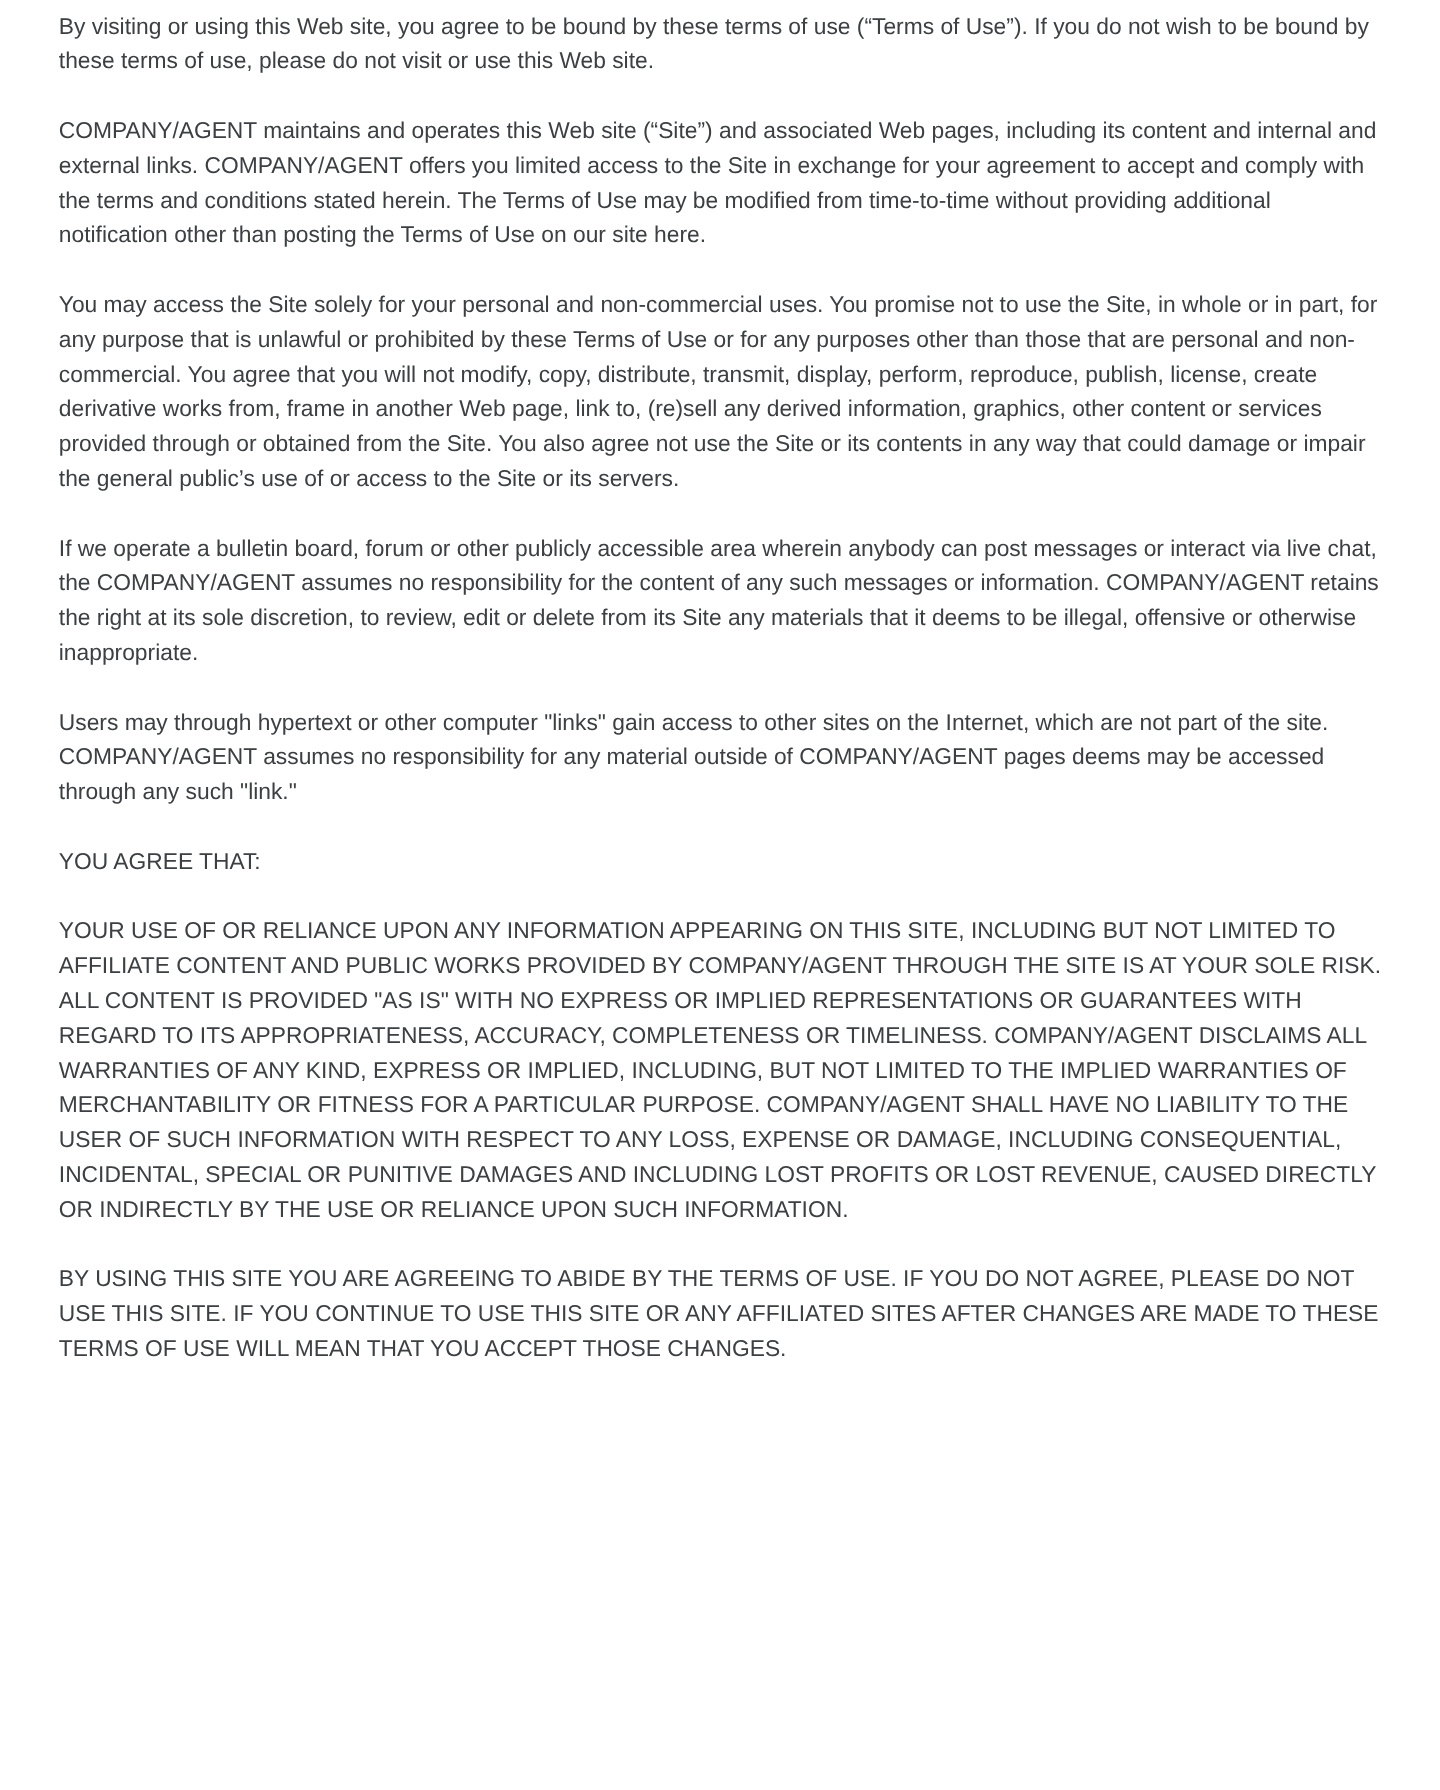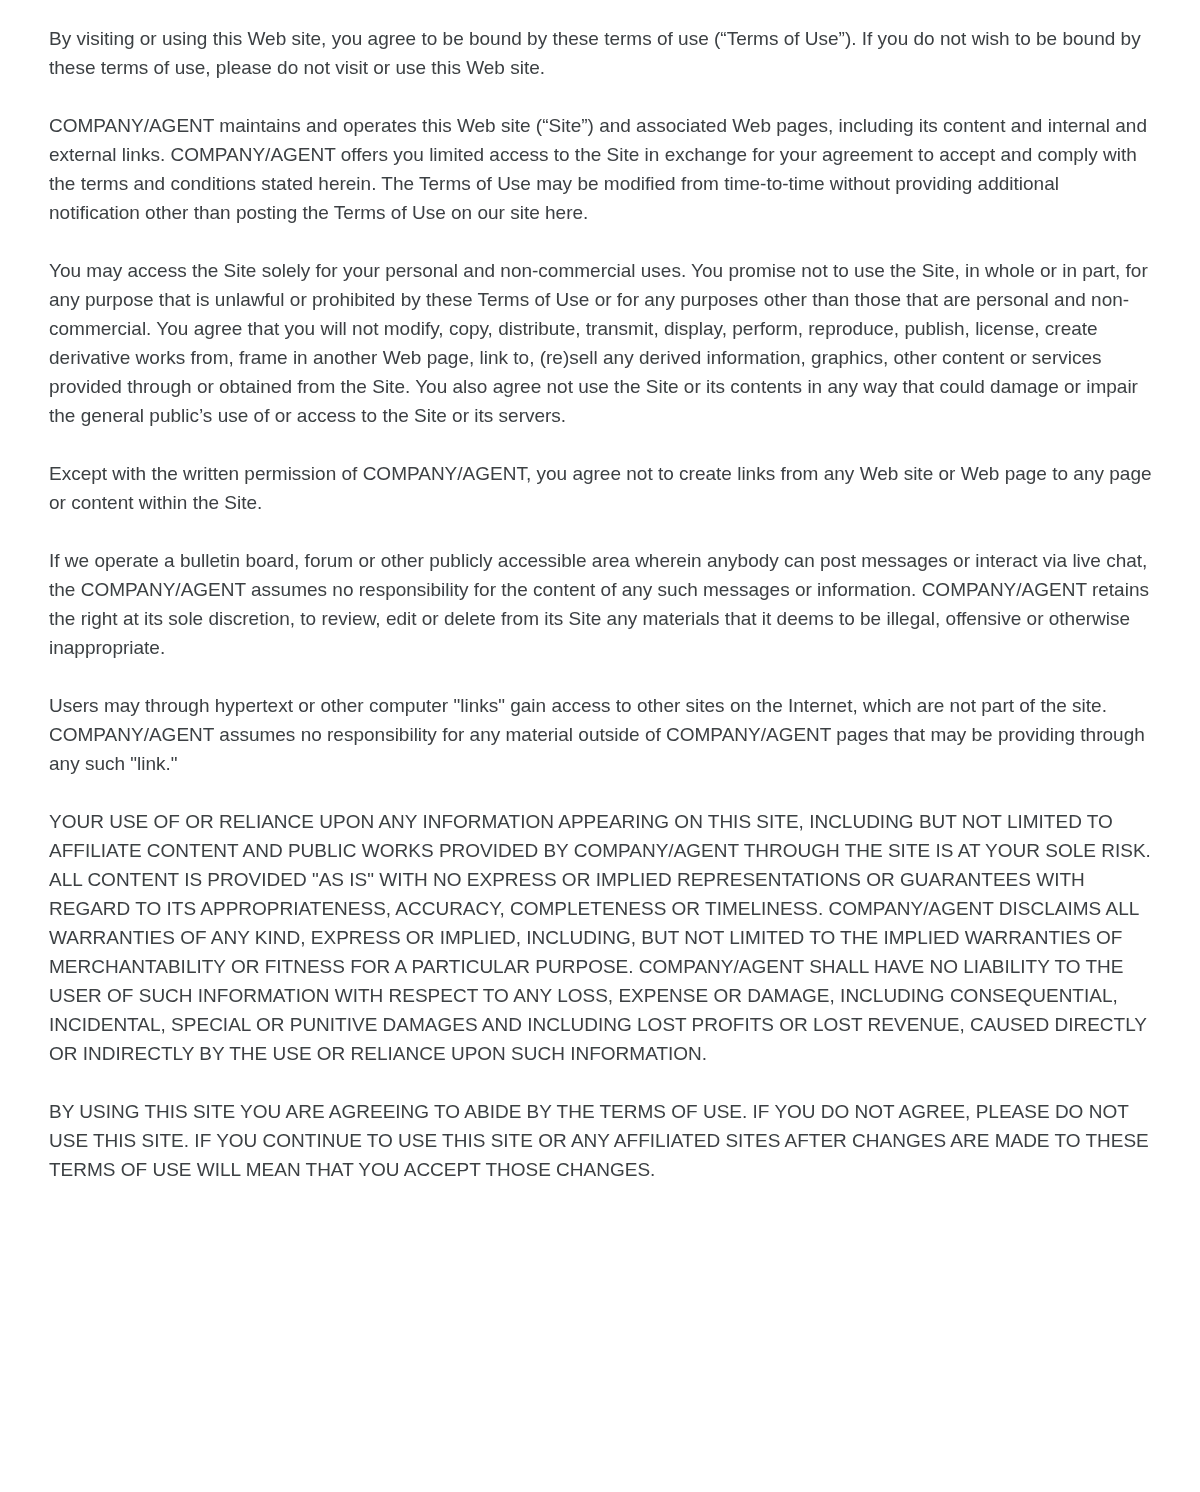--- a/index.html
+++ b/index.html
@@ -4,38 +4,38 @@
 <style>
   html, body {
     margin: 0;
     padding: 0;
     background: #ffffff;
   }
   .doc {
     box-sizing: content-box;
     width: 1103px;
     margin: 0 0 0 49px;
-    padding-top: 24px;
+    padding-top: 8px;
     font-family: "Liberation Sans", "DejaVu Sans", sans-serif;
     font-size: 19px;
     line-height: 29px;
     color: #3c4043;
     -webkit-font-smoothing: antialiased;
   }
   .doc p {
     margin: 0 0 29px 0;
     padding: 0;
     font-weight: 400;
   }
 </style>
 </head>
 <body>
 
 <main class="doc">
   <p>By visiting or using this Web site, you agree to be bound by these terms of use (“Terms of Use”). If you do not wish to be bound by these terms of use, please do not visit or use this Web site.</p>
   <p>COMPANY/AGENT maintains and operates this Web site (“Site”) and associated Web pages, including its content and internal and external links. COMPANY/AGENT offers you limited access to the Site in exchange for your agreement to accept and comply with the terms and conditions stated herein. The Terms of Use may be modified from time-to-time without providing additional notification other than posting the Terms of Use on our site here.</p>
   <p>You may access the Site solely for your personal and non-commercial uses. You promise not to use the Site, in whole or in part, for any purpose that is unlawful or prohibited by these Terms of Use or for any purposes other than those that are personal and non-commercial. You agree that you will not modify, copy, distribute, transmit, display, perform, reproduce, publish, license, create derivative works from, frame in another Web page, link to, (re)sell any derived information, graphics, other content or services provided through or obtained from the Site. You also agree not use the Site or its contents in any way that could damage or impair the general public’s use of or access to the Site or its servers.</p>
-  <p>Except with the written permission of COMPANY/AGENT, you agree not to create links from any Web site or Web page to any page or content within the Site.</p>
   <p>If we operate a bulletin board, forum or other publicly accessible area wherein anybody can post messages or interact via live chat, the COMPANY/AGENT assumes no responsibility for the content of any such messages or information. COMPANY/AGENT retains the right at its sole discretion, to review, edit or delete from its Site any materials that it deems to be illegal, offensive or otherwise inappropriate.</p>
-  <p>Users may through hypertext or other computer "links" gain access to other sites on the Internet, which are not part of the site. COMPANY/AGENT assumes no responsibility for any material outside of COMPANY/AGENT pages that may be providing through any such "link."</p>
+  <p>Users may through hypertext or other computer "links" gain access to other sites on the Internet, which are not part of the site. COMPANY/AGENT assumes no responsibility for any material outside of COMPANY/AGENT pages deems may be accessed through any such "link."</p>
+  <p>YOU AGREE THAT:</p>
   <p>YOUR USE OF OR RELIANCE UPON ANY INFORMATION APPEARING ON THIS SITE, INCLUDING BUT NOT LIMITED TO AFFILIATE CONTENT AND PUBLIC WORKS PROVIDED BY COMPANY/AGENT THROUGH THE SITE IS AT YOUR SOLE RISK. ALL CONTENT IS PROVIDED "AS IS" WITH NO EXPRESS OR IMPLIED REPRESENTATIONS OR GUARANTEES WITH REGARD TO ITS APPROPRIATENESS, ACCURACY, COMPLETENESS OR TIMELINESS. COMPANY/AGENT DISCLAIMS ALL WARRANTIES OF ANY KIND, EXPRESS OR IMPLIED, INCLUDING, BUT NOT LIMITED TO THE IMPLIED WARRANTIES OF MERCHANTABILITY OR FITNESS FOR A PARTICULAR PURPOSE. COMPANY/AGENT SHALL HAVE NO LIABILITY TO THE USER OF SUCH INFORMATION WITH RESPECT TO ANY LOSS, EXPENSE OR DAMAGE, INCLUDING CONSEQUENTIAL, INCIDENTAL, SPECIAL OR PUNITIVE DAMAGES AND INCLUDING LOST PROFITS OR LOST REVENUE, CAUSED DIRECTLY OR INDIRECTLY BY THE USE OR RELIANCE UPON SUCH INFORMATION.</p>
   <p>BY USING THIS SITE YOU ARE AGREEING TO ABIDE BY THE TERMS OF USE. IF YOU DO NOT AGREE, PLEASE DO NOT USE THIS SITE. IF YOU CONTINUE TO USE THIS SITE OR ANY AFFILIATED SITES AFTER CHANGES ARE MADE TO THESE TERMS OF USE WILL MEAN THAT YOU ACCEPT THOSE CHANGES.</p>
 </main>
 
 </body></html>

